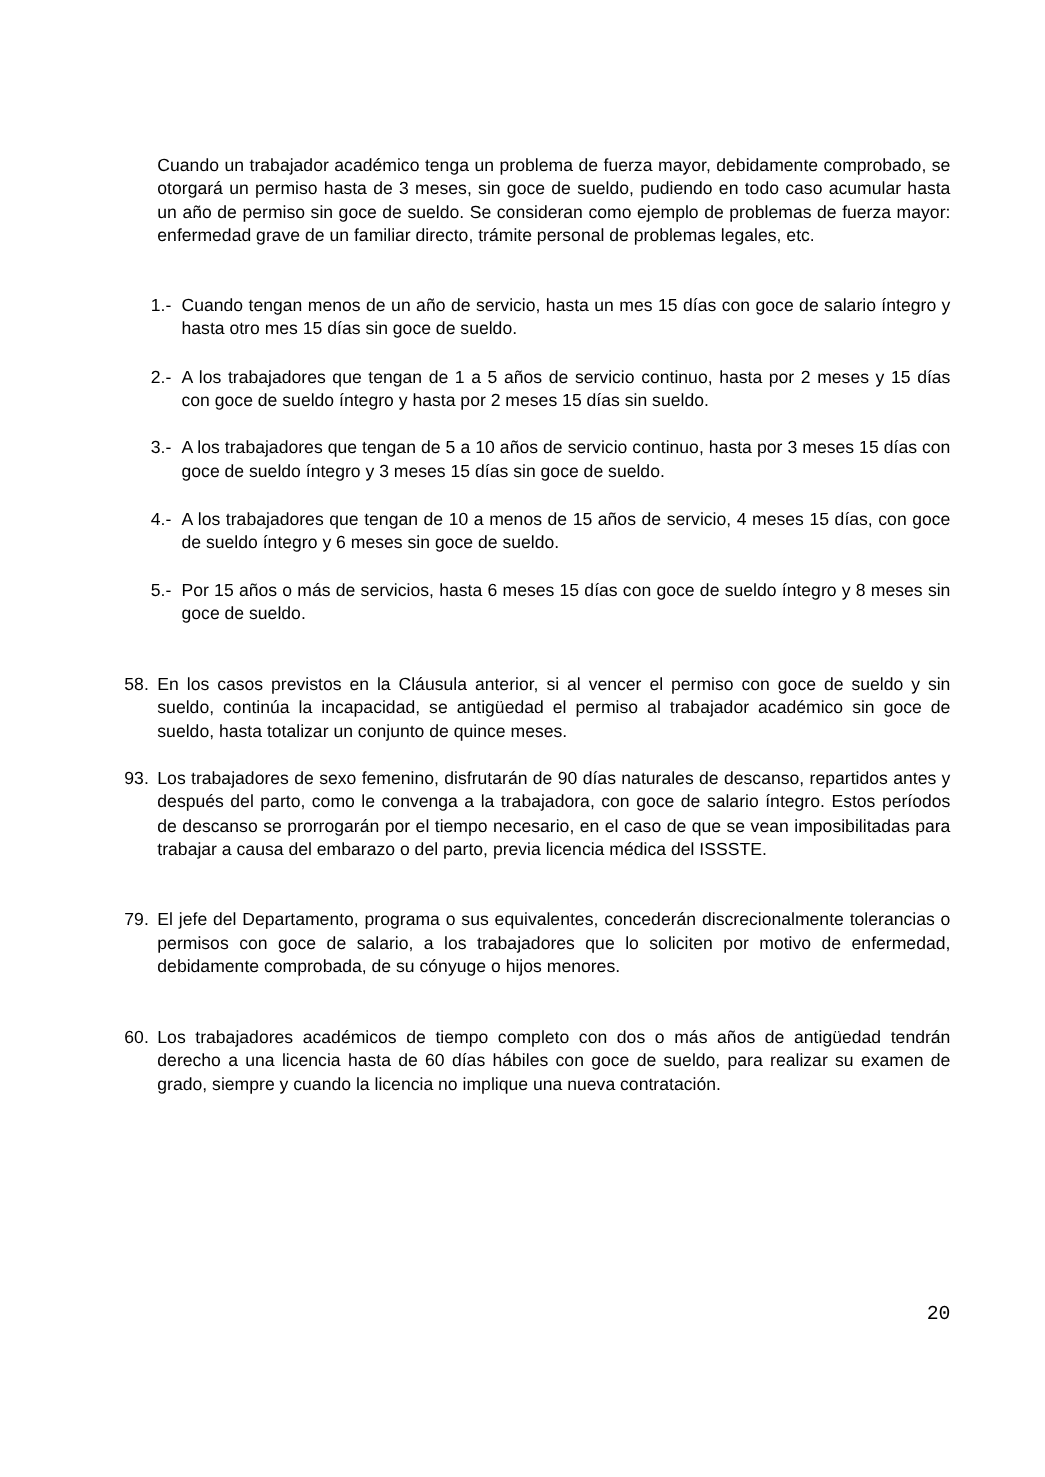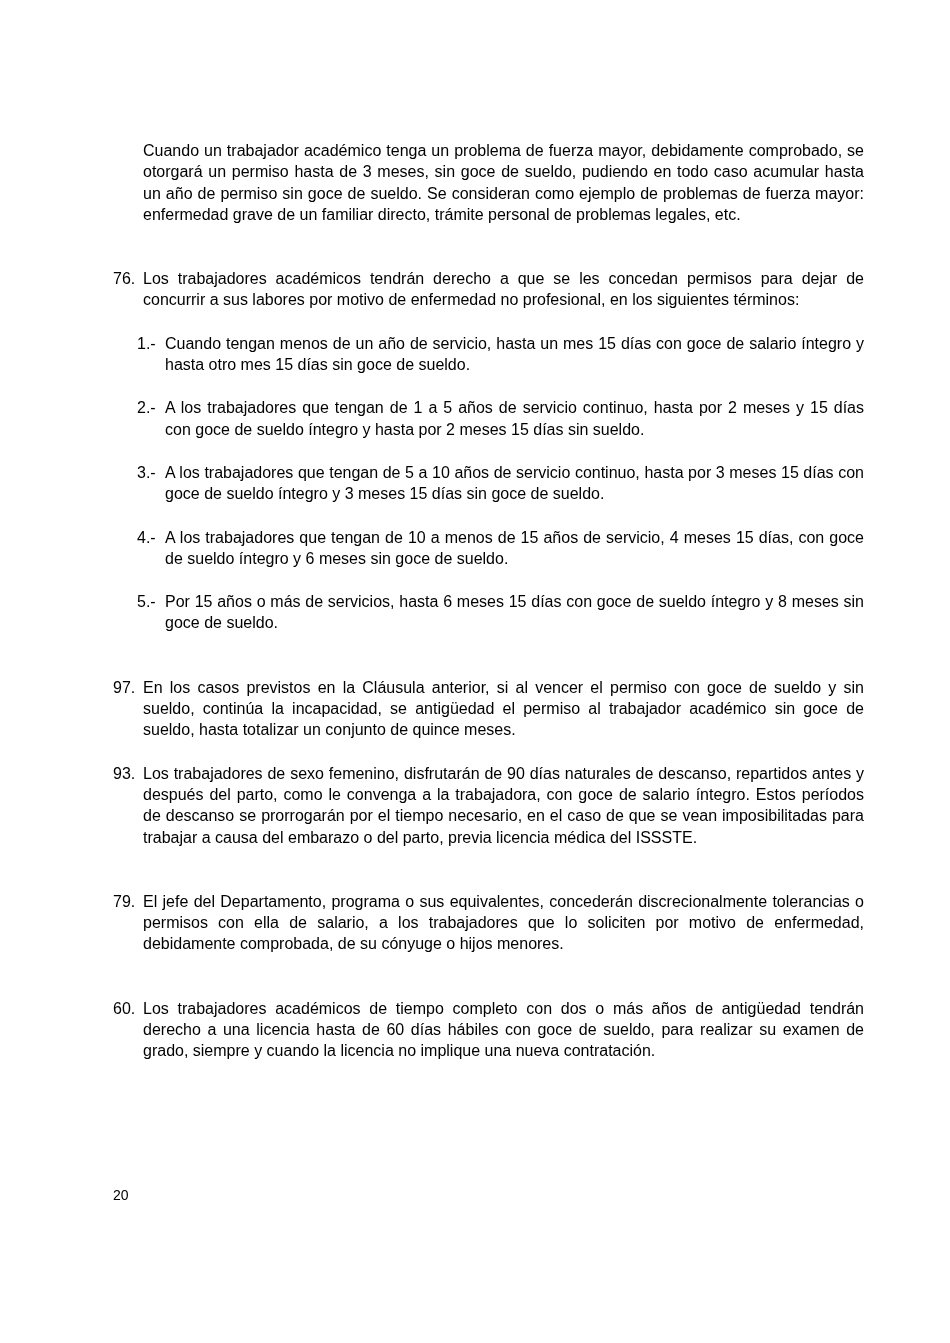--- a/index.html
+++ b/index.html
@@ -51,38 +51,34 @@
     left: 0;
     top: 0;
   }
   .mb-s { margin-bottom: 22px; }   
   .mb-l { margin-bottom: 43px; }   
   .page-number {
     position: absolute;
     left: 113px;
     top: 1185px;
     width: 751px;
-    text-align: left;
-    font-family: Liberation Sans, sans-serif;
-    font-size: 14px;
+    text-align: right;
+    font-family: Liberation Mono, monospace;
+    font-size: 18px;
     line-height: 20px;
   }
 </style>
 </head>
 <body>
 
 <div class="page">
   <div class="content">
 
     <p class="para mb-l">Cuando un trabajador académico tenga un problema de fuerza mayor, debidamente comprobado, se otorgará un permiso hasta de 3 meses, sin goce de sueldo, pudiendo en todo caso acumular hasta un año de permiso sin goce de sueldo. Se consideran como ejemplo de problemas de fuerza mayor: enfermedad grave de un familiar directo, trámite personal de problemas legales, etc.</p>
 
-    <div class="clause mb-s">
-      <span class="num">76.</span>
-      <p>Los trabajadores académicos tendrán derecho a que se les concedan permisos para dejar de concurrir a sus labores por motivo de enfermedad no profesional, en los siguientes términos:</p>
-    </div>
 
     <div class="sub mb-s">
       <span class="num">1.-</span>
       <p>Cuando tengan menos de un año de servicio, hasta un mes 15 días con goce de salario íntegro y hasta otro mes 15 días sin goce de sueldo.</p>
     </div>
 
     <div class="sub mb-s">
       <span class="num">2.-</span>
       <p>A los trabajadores que tengan de 1 a 5 años de servicio continuo, hasta por 2 meses y 15 días con goce de sueldo íntegro y hasta por 2 meses 15 días sin sueldo.</p>
     </div>
@@ -96,32 +92,32 @@
       <span class="num">4.-</span>
       <p>A los trabajadores que tengan de 10 a menos de 15 años de servicio, 4 meses 15 días, con goce de sueldo íntegro y 6 meses sin goce de sueldo.</p>
     </div>
 
     <div class="sub mb-l">
       <span class="num">5.-</span>
       <p>Por 15 años o más de servicios, hasta 6 meses 15 días con goce de sueldo íntegro y 8 meses sin goce de sueldo.</p>
     </div>
 
     <div class="clause mb-s">
-      <span class="num">97.</span>
+      <span class="num">58.</span>
       <p>En los casos previstos en la Cláusula anterior, si al vencer el permiso con goce de sueldo y sin sueldo, continúa la incapacidad, se antigüedad el permiso al trabajador académico sin goce de sueldo, hasta totalizar un conjunto de quince meses.</p>
     </div>
 
     <div class="clause mb-l">
       <span class="num">93.</span>
       <p>Los trabajadores de sexo femenino, disfrutarán de 90 días naturales de descanso, repartidos antes y después del parto, como le convenga a la trabajadora, con goce de salario íntegro. Estos períodos de descanso se prorrogarán por el tiempo necesario, en el caso de que se vean imposibilitadas para trabajar a causa del embarazo o del parto, previa licencia médica del ISSSTE.</p>
     </div>
 
     <div class="clause mb-l">
       <span class="num">79.</span>
-      <p>El jefe del Departamento, programa o sus equivalentes, concederán discrecionalmente tolerancias o permisos con ella de salario, a los trabajadores que lo soliciten por motivo de enfermedad, debidamente comprobada, de su cónyuge o hijos menores.</p>
+      <p>El jefe del Departamento, programa o sus equivalentes, concederán discrecionalmente tolerancias o permisos con goce de salario, a los trabajadores que lo soliciten por motivo de enfermedad, debidamente comprobada, de su cónyuge o hijos menores.</p>
     </div>
 
     <div class="clause mb-s">
       <span class="num">60.</span>
       <p>Los trabajadores académicos de tiempo completo con dos o más años de antigüedad tendrán derecho a una licencia hasta de 60 días hábiles con goce de sueldo, para realizar su examen de grado, siempre y cuando la licencia no implique una nueva contratación.</p>
     </div>
 
 
   </div>
 

